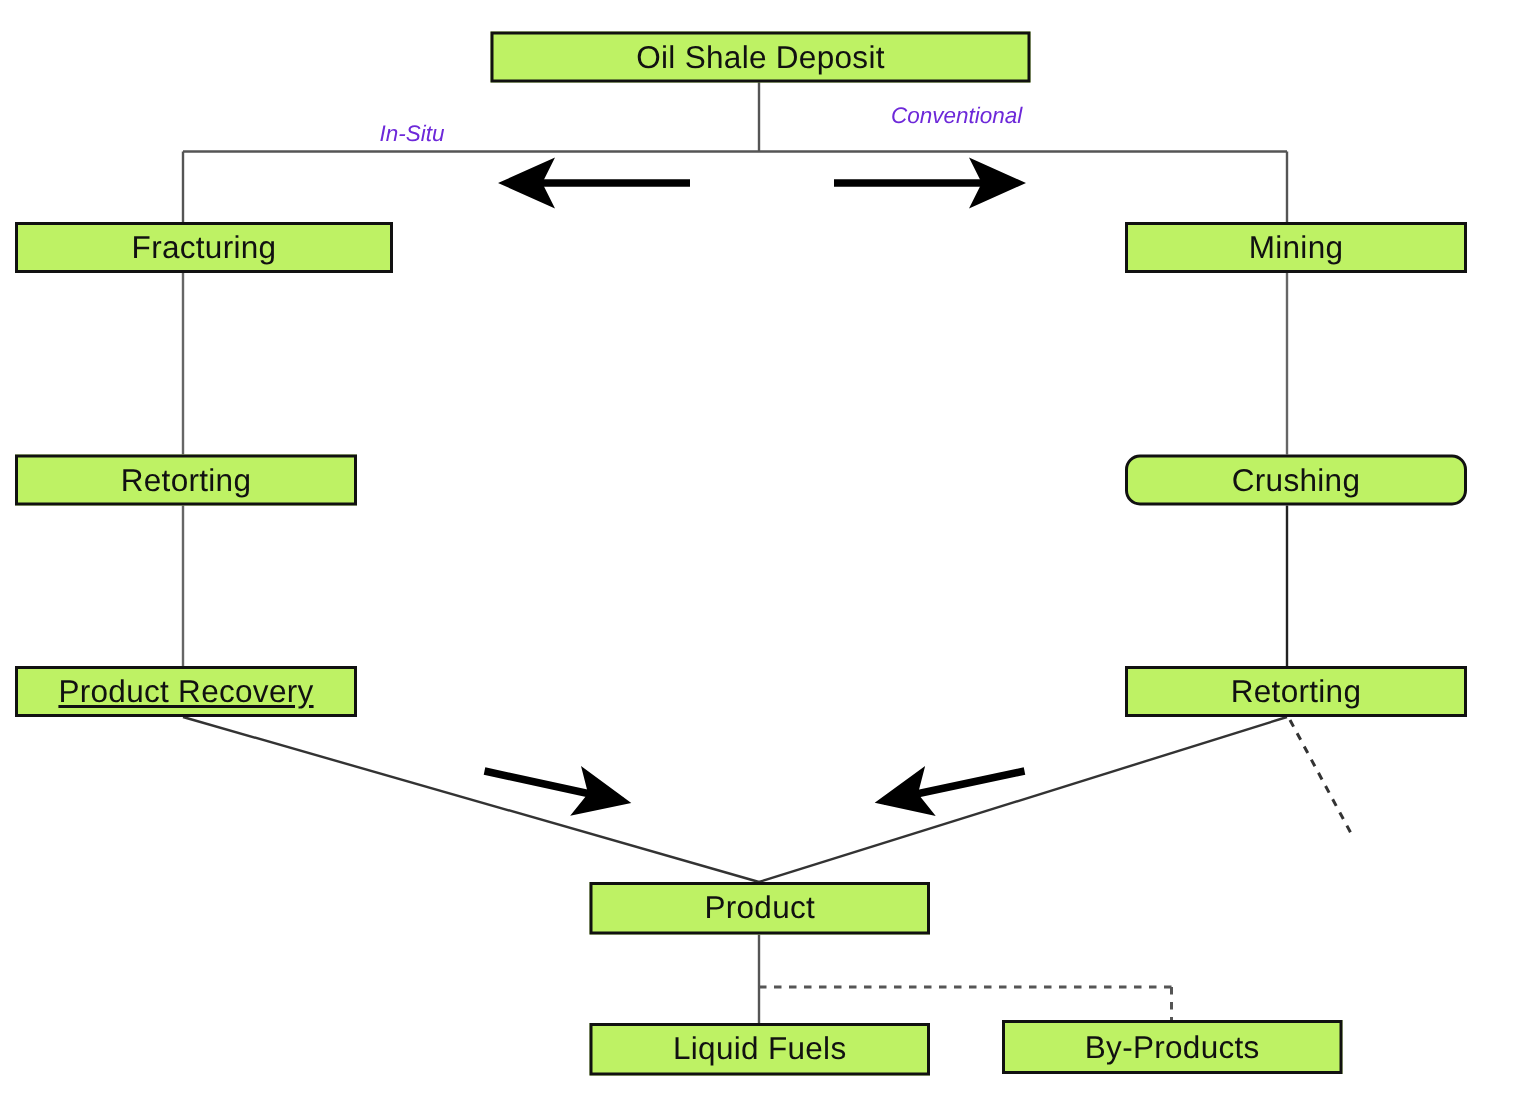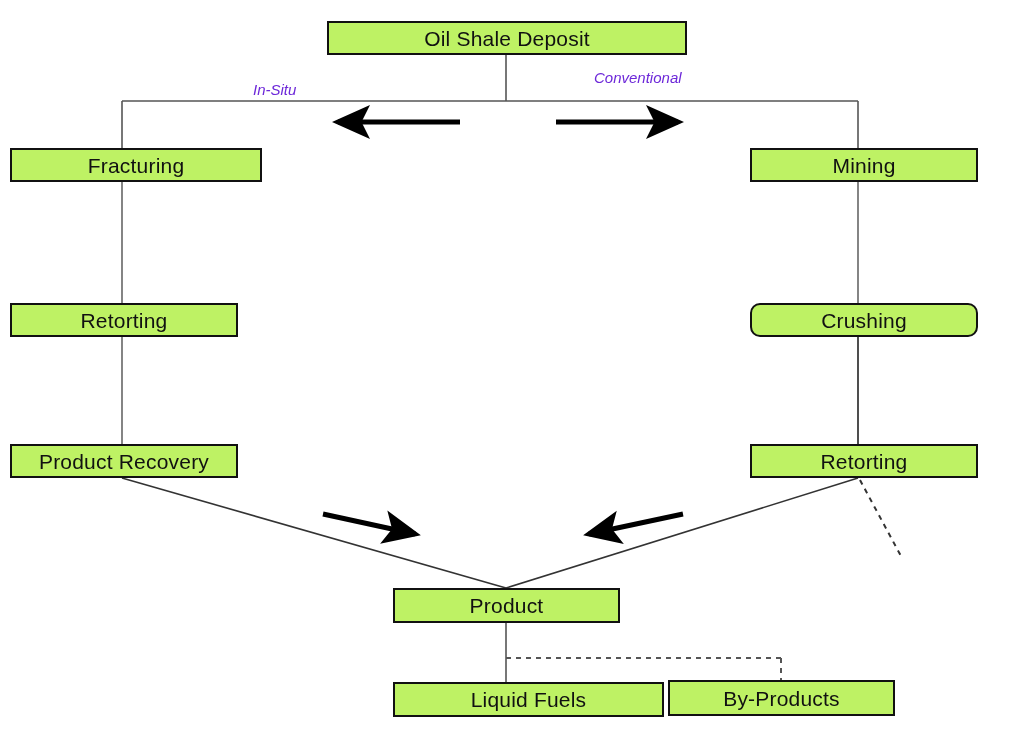--- a/index.html
+++ b/index.html
@@ -91,28 +91,28 @@
 
   <div class="branch-label" style="left:253px; top:81px;">In-Situ</div>
   <div class="branch-label" style="left:594px; top:69px;">Conventional</div>
 
   <div class="node" style="left:327px; top:21px; width:360px; height:34px;">Oil Shale Deposit</div>
 
   <div class="node" style="left:10px; top:148px; width:252px; height:34px;">Fracturing</div>
 
   <div class="node" style="left:10px; top:303px; width:228px; height:34px;">Retorting</div>
 
-  <div class="node" style="left:10px; top:444px; width:228px; height:34px;">Product Recovery</div>
+  <div class="node" style="left:10px; top:444px; width:228px; height:34px;text-decoration:underline;">Product Recovery</div>
 
   <div class="node" style="left:750px; top:148px; width:228px; height:34px;">Mining</div>
 
   <div class="node" style="left:750px; top:303px; width:228px; height:34px;border-radius:10px;">Crushing</div>
 
   <div class="node" style="left:750px; top:444px; width:228px; height:34px;">Retorting</div>
 
 
   <div class="node" style="left:393px; top:588px; width:227px; height:35px;">Product</div>
 
-  <div class="node" style="left:393px; top:682px; width:271px; height:35px;">Liquid Fuels</div>
+  <div class="node" style="left:393px; top:682px; width:227px; height:35px;">Liquid Fuels</div>
 
   <div class="node" style="left:668px; top:680px; width:227px; height:36px;">By-Products</div>
 
 </div>
 
 </body></html>

